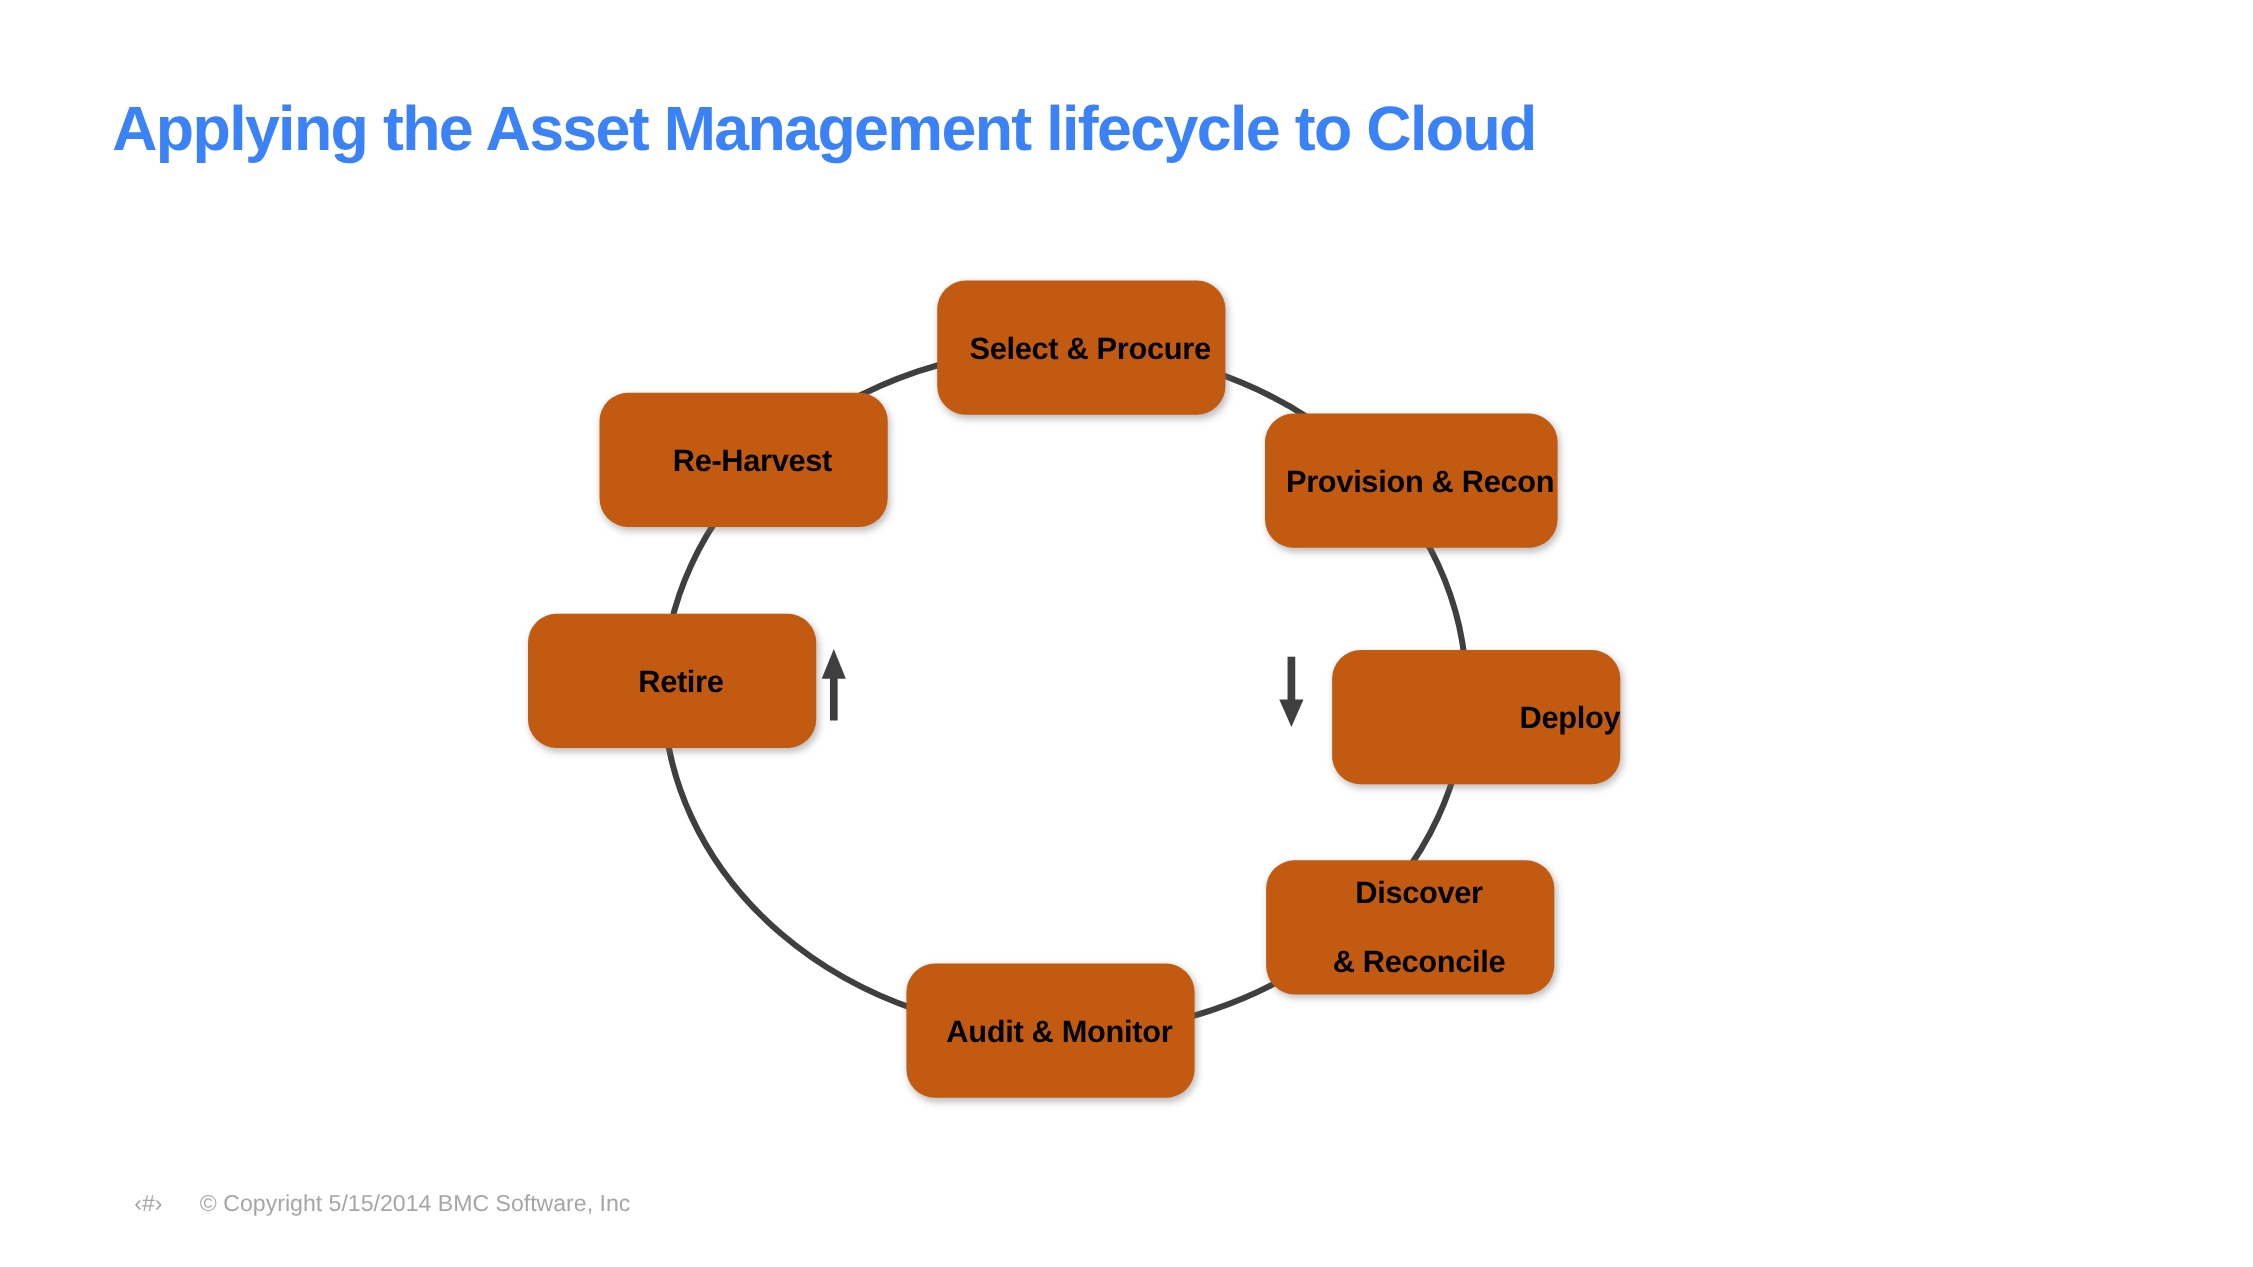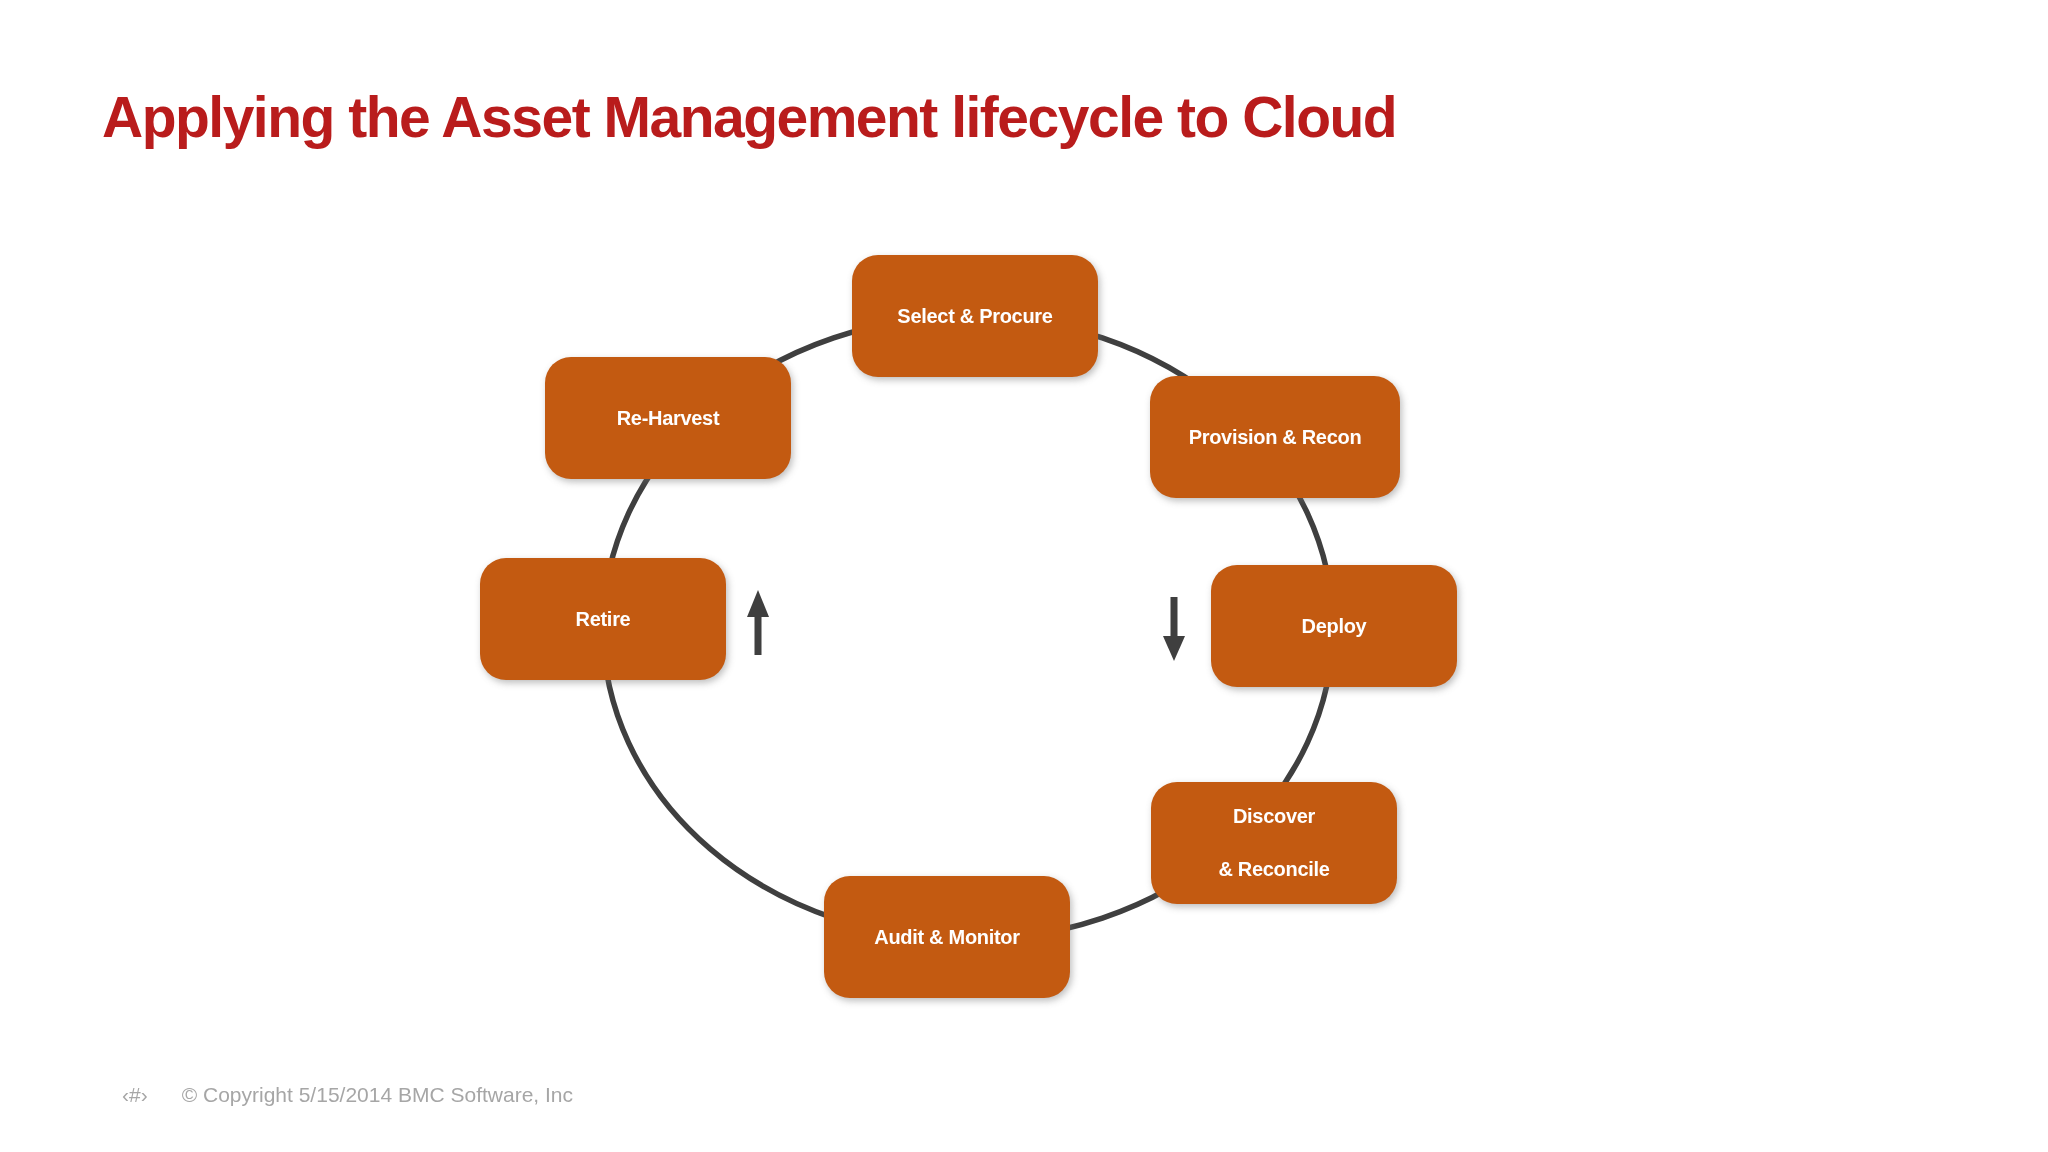--- a/index.html
+++ b/index.html
@@ -2,31 +2,32 @@
 <html><head>
 <meta charset="utf-8">
 <style>
   html,body{margin:0;padding:0;background:#ffffff;}
   #slide{
     position:relative;width:2048px;height:1152px;background:#ffffff;overflow:hidden;
     font-family:"Liberation Sans", sans-serif;
   }
   .title{
     position:absolute;left:102px;top:84px;margin:0;
-    font-size:57px;font-weight:bold;color:#b91c1c;letter-spacing:-1.5px;
+    font-size:57px;font-weight:bold;color:#3b82f6;letter-spacing:-1.5px;
     white-space:nowrap;
   }
   .diagram-svg{position:absolute;left:0;top:0;width:2048px;height:1152px;}
   .stage{
     position:absolute;width:246px;height:122px;
     background:#C35A11;border-radius:26px;
     display:flex;flex-direction:column;align-items:center;justify-content:center;
     overflow:hidden;
-    color:#ffffff;font-weight:bold;font-size:20px;line-height:1.25;
+    color:#000000;font-weight:bold;font-size:28px;line-height:1.25;
     box-shadow:2px 3px 7px rgba(110,110,110,0.45);
+    padding-left:16px;
   }
   .stage span{display:block;text-align:center;white-space:nowrap;letter-spacing:-0.3px;}
   .footer{
     position:absolute;left:122px;top:1083px;
     display:flex;align-items:baseline;gap:34px;
     color:#A6A6A6;font-size:21px;
   }
   .footer span{white-space:nowrap;}
 </style>
 </head>
@@ -49,21 +50,21 @@
   </svg>
 
   <div class="stage" style="left:852px;top:255px;">
     <span>Select &amp; Procure</span>
   </div>
 
   <div class="stage" style="left:1150px;top:376px;width:250px;">
     <span>Provision &amp; Recon</span>
   </div>
 
-  <div class="stage" style="left:1211px;top:565px;">
+  <div class="stage" style="left:1211px;top:591px;align-items:flex-end;">
     <span>Deploy</span>
   </div>
 
   <div class="stage" style="left:1151px;top:782px;gap:28px;">
     <span>Discover</span>
     <span>&amp; Reconcile</span>
   </div>
 
   <div class="stage" style="left:824px;top:876px;">
     <span>Audit &amp; Monitor</span>

